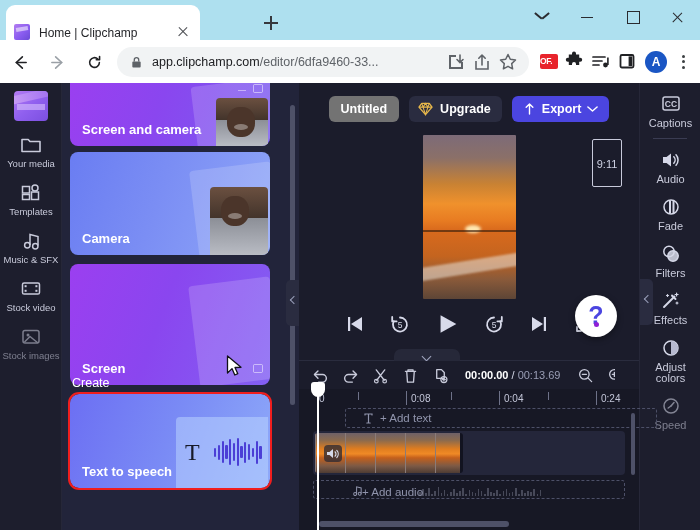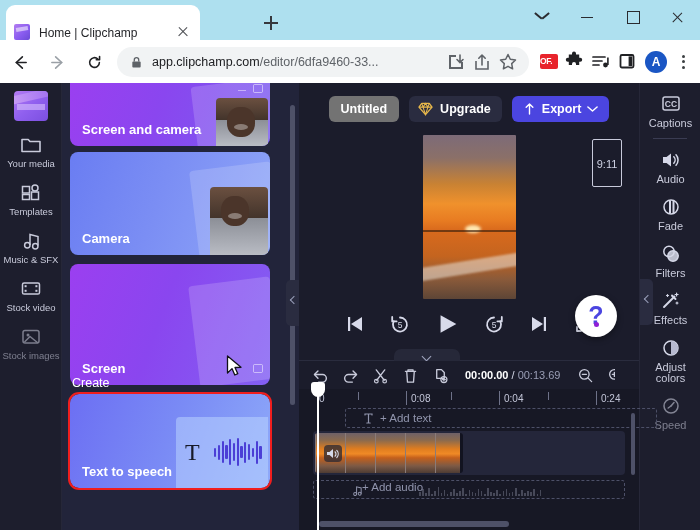--- a/index.html
+++ b/index.html
@@ -331,21 +331,21 @@
       #8a7b78 0px, #8a7b78 1px, transparent 1px, transparent 30px),
       linear-gradient(180deg,#6e6168 0%,#8a6a4e 18%,#e07d1f 40%,#f08a26 52%,#c4601c 62%,#7d5a45 82%,#4e3c33 100%);
   }
   .clip-mute {
     position: absolute; left: 9px; top: 12px; width: 18px; height: 17px;
     background: rgba(40,40,52,.75); border-radius: 4px;
   }
   .track-audio {
     position: absolute; left: 14px; top: 119px; width: 312px; height: 19px;
     border: 1.3px dashed #4d5068; border-radius: 3px;
-    display: flex; align-items: flex-start; gap: 5px; padding-left: 32px;
+    display: flex; align-items: flex-end; gap: 5px; padding-left: 32px;
     color: #9094ac; font-size: 11.5px; cursor: pointer;
   }
   .playhead { position: absolute; left: 18px; top: 33px; width: 2px; height: 137px; background: #fff; z-index: 6; }
   .playhead::before {
     content: ""; position: absolute; left: -6px; top: -12px; width: 14px; height: 15px;
     background: #fff; border-radius: 3px 3px 50% 50%;
   }
   .tl-vscroll {
     position: absolute; right: 4px; top: 52px; width: 4px; height: 62px;
     background: #4e5168; border-radius: 2px; cursor: pointer;

